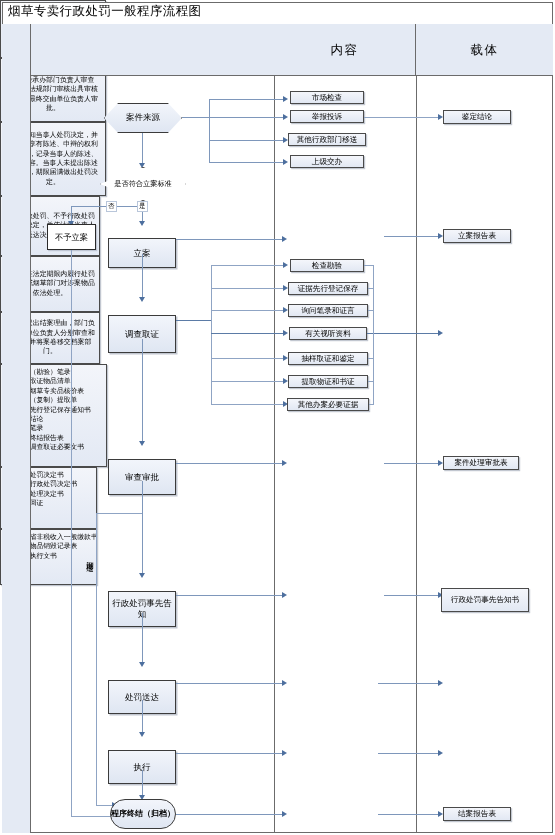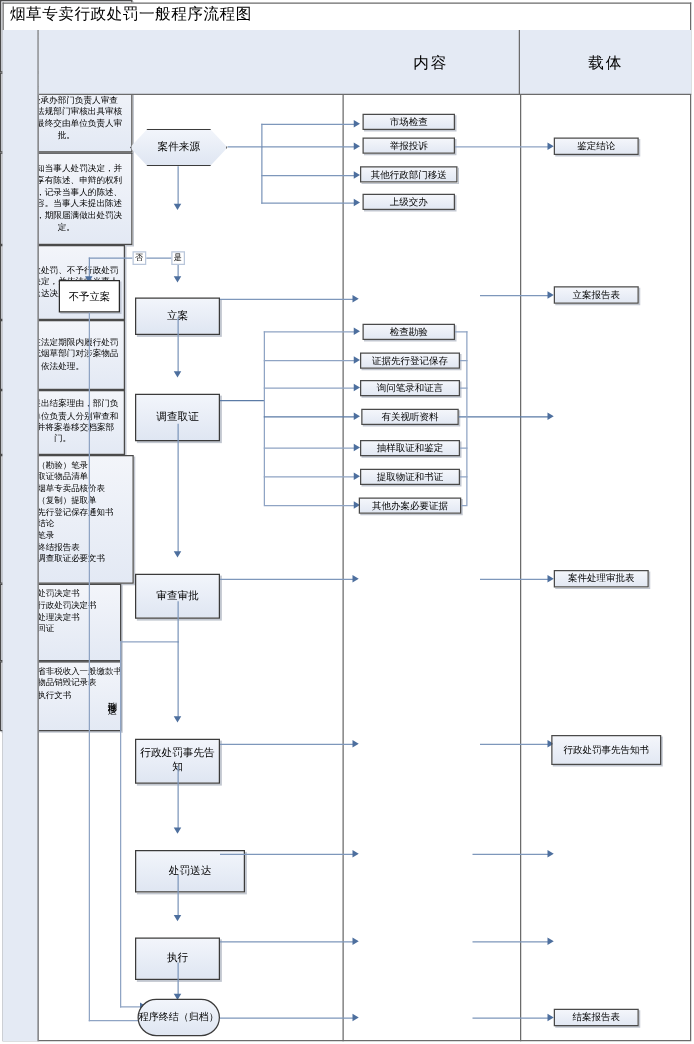--- a/index.html
+++ b/index.html
@@ -177,20 +177,21 @@
     color: #000;
     z-index: 2;
   }
   
   .rounded {
     border: 1.3px solid #3b3b3b;
     border-radius: 22px;
     background: linear-gradient(180deg,#f2f5fb 0%,#dfe6f2 100%);
     font-size: 8px;
     line-height: 1.25;
+    font-weight: bold;
   }
 
   
   .plainbox {
     border: 1.4px solid #2a2a2a;
     background: #ffffff;
     font-size: 8.3px;
     box-shadow: 1.2px 1.2px 0 rgba(120,130,150,.35);
   }
 
@@ -265,20 +266,24 @@
   <div class="ln h" style="left:209px; top:140px; width:76px;"></div>
   <div class="ln h" style="left:209px; top:162px; width:76px;"></div>
   <div class="arrow right" style="left:283px; top:96px;"></div>
   <div class="arrow right" style="left:283px; top:114px;"></div>
   <div class="arrow right" style="left:283px; top:137px;"></div>
   <div class="arrow right" style="left:283px; top:159px;"></div>
 
   <div class="ln v" style="left:142px; top:133px; height:32px;"></div>
   <div class="arrow down" style="left:139px; top:163px;"></div>
 
+  <div class="diamond-wrap" style="left:100px; top:167px; width:86px; height:34px;">
+    <div class="diamond-shape"></div>
+    <div class="diamond-label">是否符合立案标准</div>
+  </div>
 
   <div class="ln v" style="left:142px; top:201px; height:23px;"></div>
   <div class="ln h" style="left:71px;  top:206px; width:72px;"></div>
   <div class="ln v" style="left:71px;  top:206px; height:18px;"></div>
   <div class="arrow down" style="left:68px;  top:221px;"></div>
   <div class="arrow down" style="left:139px; top:221px;"></div>
   <div class="branch-label" style="left:106px; top:201px;">否</div>
   <div class="branch-label" style="left:137px; top:201px;">是</div>
 
   <div class="node plainbox" style="left:47px; top:224px; width:49px; height:26px;">不予立案</div>
@@ -330,21 +335,21 @@
   <div class="ln v" style="left:142px; top:513px; height:63px;"></div>
   <div class="arrow down" style="left:139px; top:573px;"></div>
 
   <div class="node proc" style="left:108px; top:577px; width:68px; height:36px;">行政处罚事先告知</div>
   <div class="ln h" style="left:176px; top:595px; width:108px;"></div>
   <div class="arrow right" style="left:282px; top:592px;"></div>
 
   <div class="ln v" style="left:142px; top:613px; height:52px;"></div>
   <div class="arrow down" style="left:139px; top:662px;"></div>
 
-  <div class="node proc" style="left:108px; top:666px; width:88px; height:34px;">处罚送达</div>
+  <div class="node proc" style="left:108px; top:666px; width:68px; height:34px;">处罚送达</div>
   <div class="ln h" style="left:176px; top:683px; width:108px;"></div>
   <div class="arrow right" style="left:282px; top:680px;"></div>
 
   <div class="ln v" style="left:142px; top:700px; height:35px;"></div>
   <div class="arrow down" style="left:139px; top:732px;"></div>
 
   <div class="node proc" style="left:108px; top:736px; width:68px; height:34px;">执行</div>
   <div class="ln h" style="left:176px; top:753px; width:108px;"></div>
   <div class="arrow right" style="left:282px; top:750px;"></div>
 

